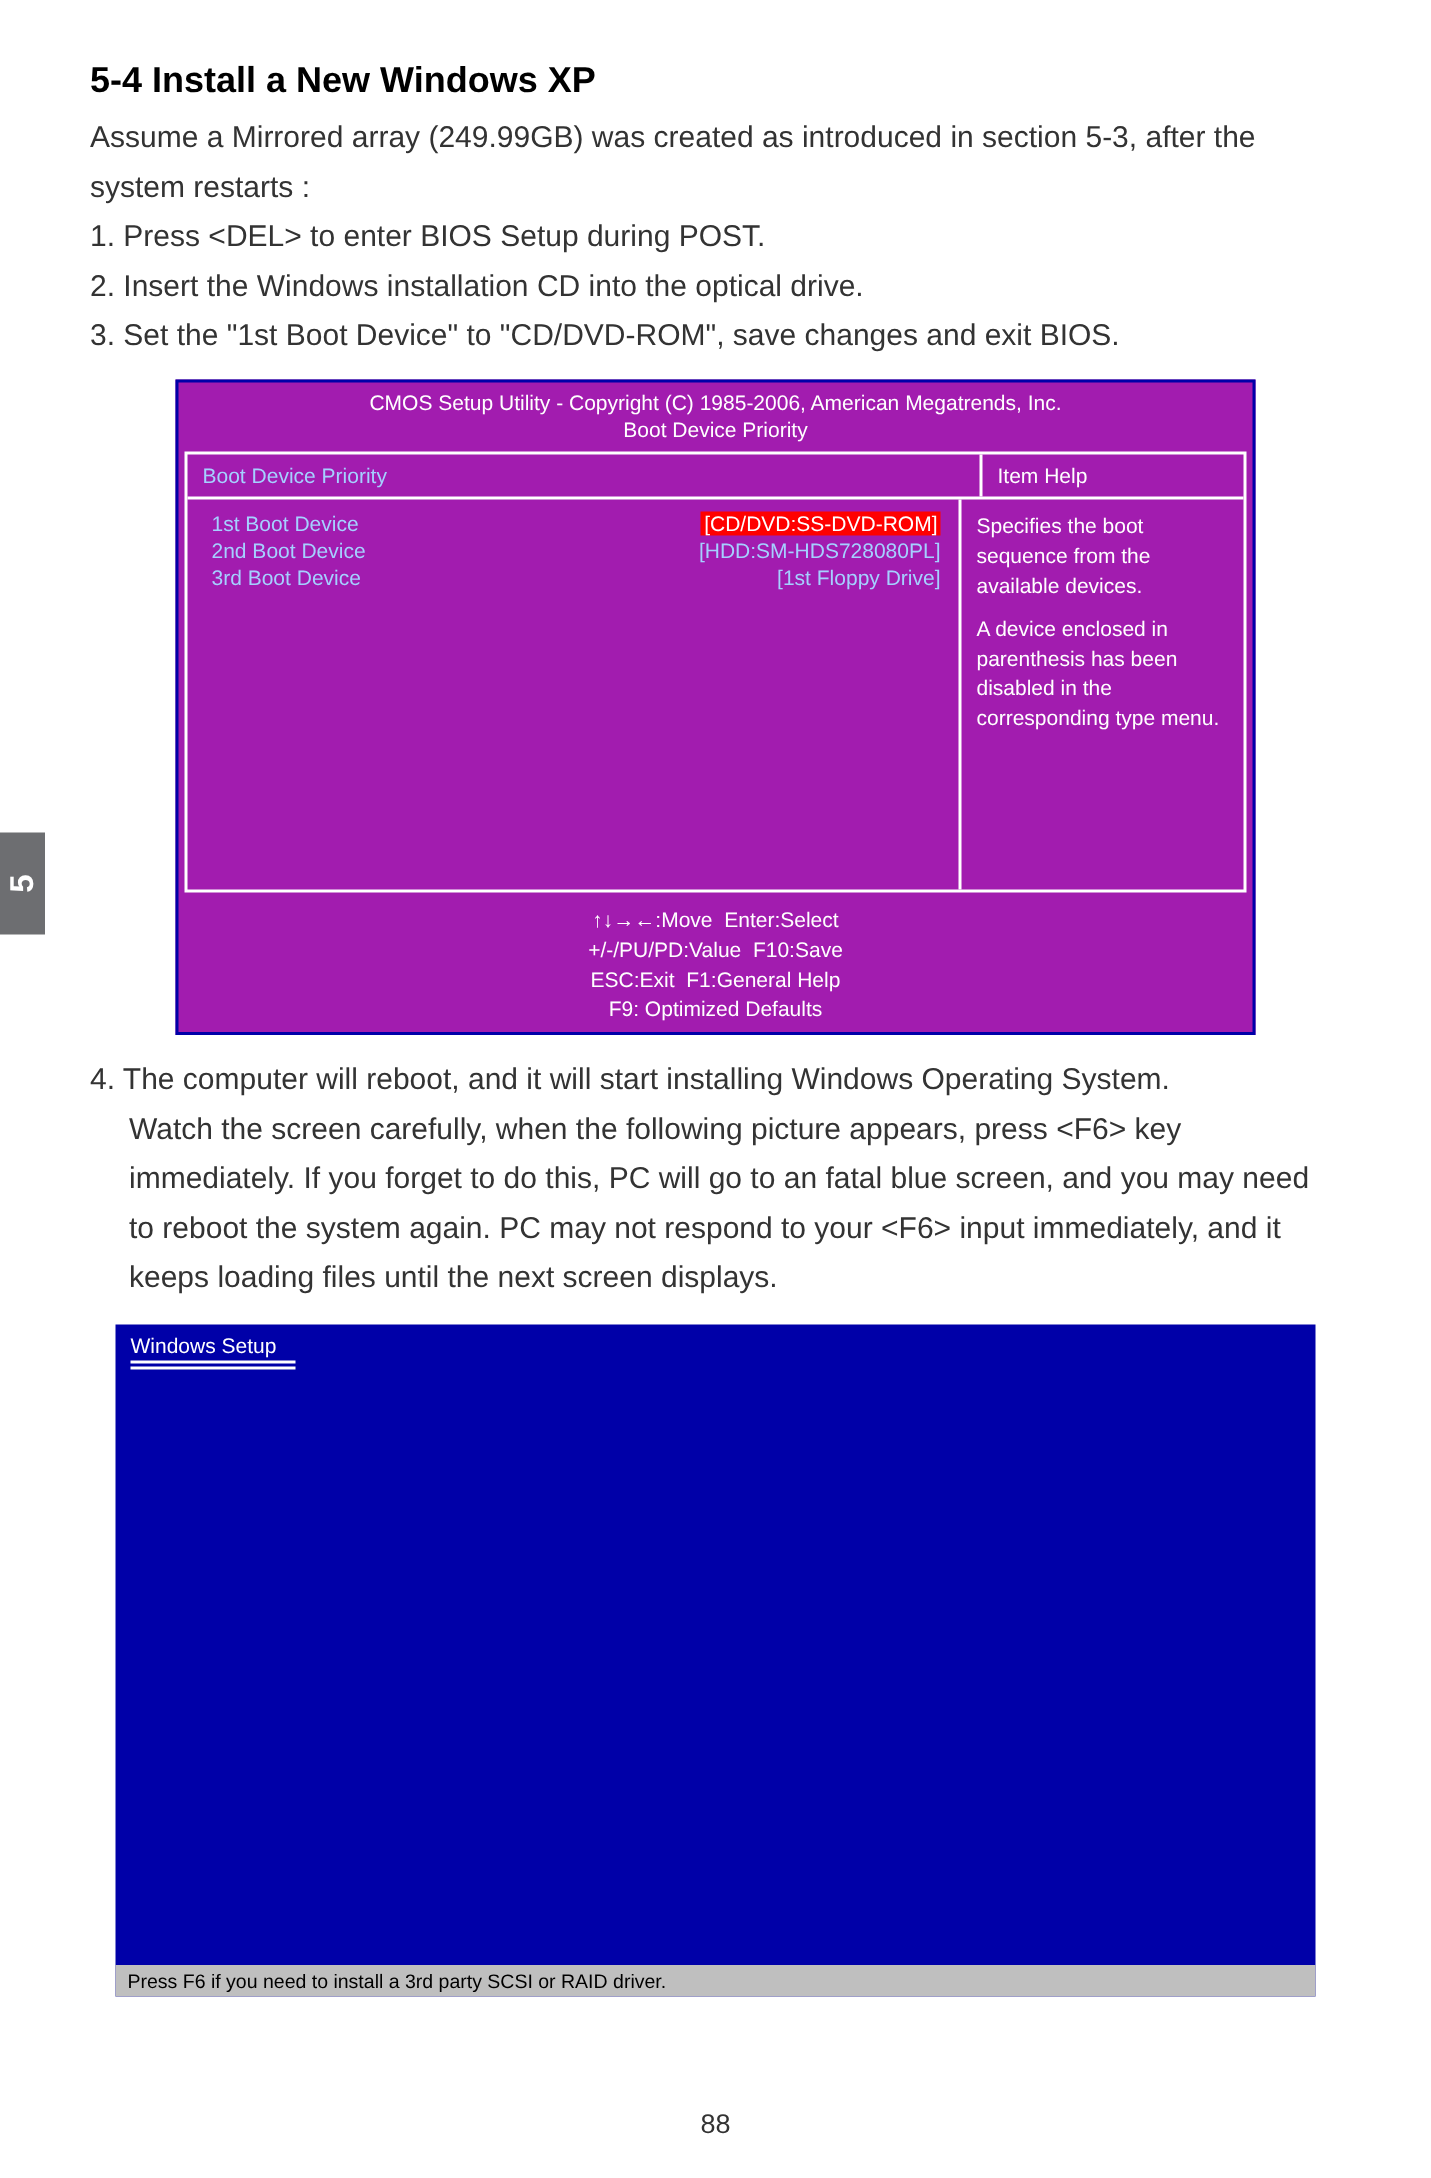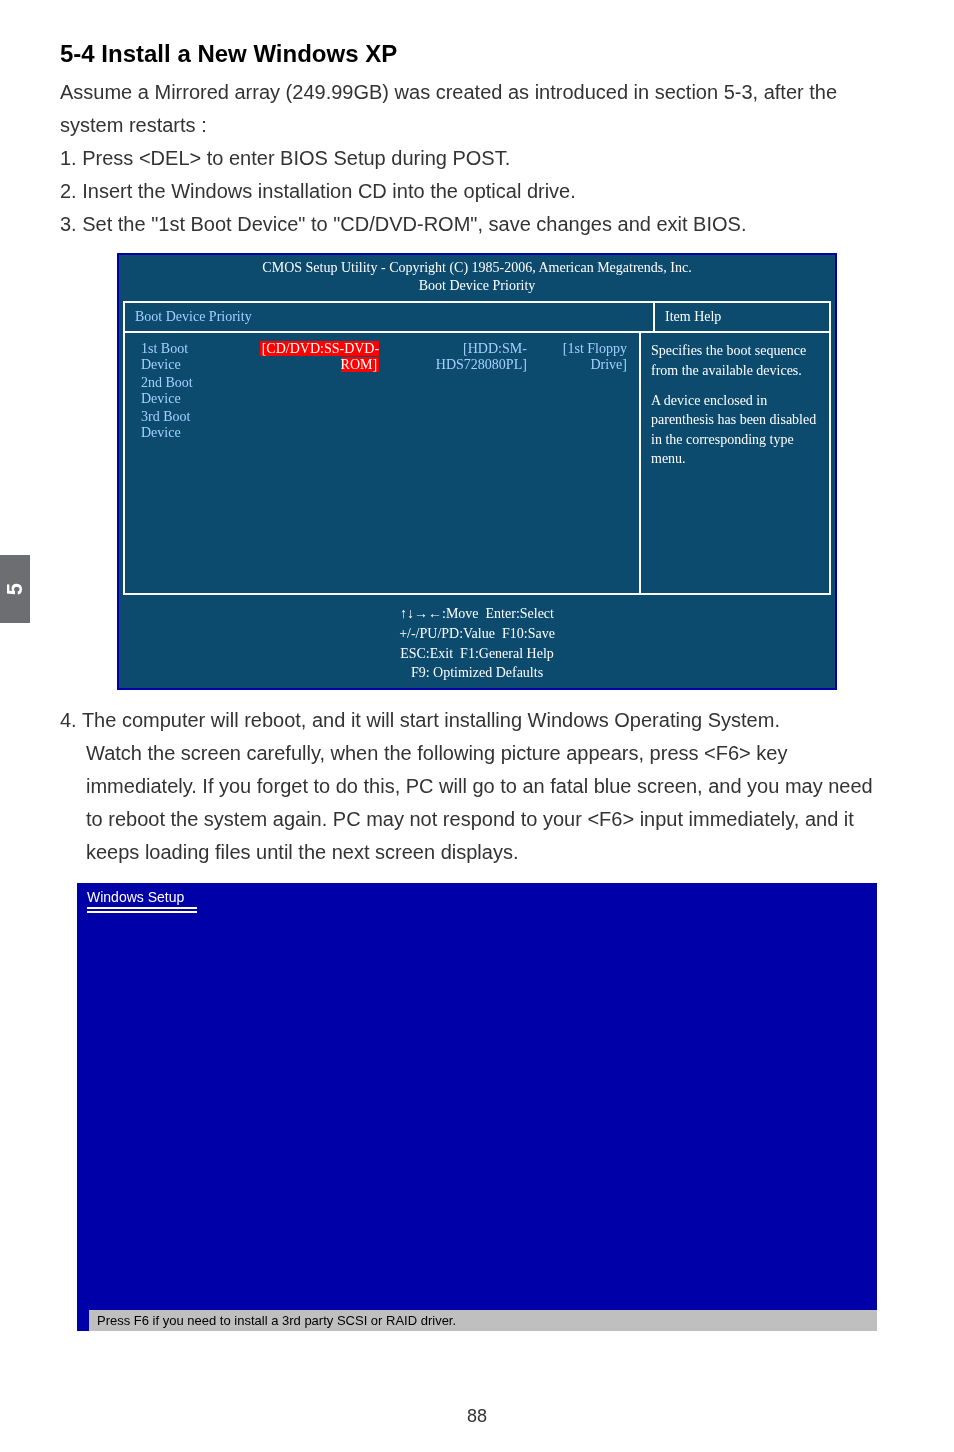--- a/index.html
+++ b/index.html
@@ -50,23 +50,23 @@
     }
     .list-item {
       font-size: 20px;
       line-height: 1.65;
       color: #333;
     }
     .bios-box {
       width: 720px;
       margin: 12px auto 14px auto;
       border: 2px solid #0000a8;
-      background: #0c4a6e;
-      color: #fff;
-      font-family: Liberation Serif, serif;
+      background: #a21caf;
+      color: #fff;
+      font-family: Liberation Sans, sans-serif;
       font-size: 14px;
     }
     .bios-title {
       text-align: center;
       padding: 4px 6px 2px 6px;
       font-size: 14px;
       line-height: 1.3;
     }
     .bios-inner-border {
       border: 2px double #fff;
@@ -102,26 +102,25 @@
       display: flex;
       flex-direction: column;
       gap: 2px;
       color: #a5d0ff;
       font-size: 14px;
       padding-left: 6px;
     }
     .bios-values {
       margin-left: auto;
       display: flex;
-      flex-direction: row;
+      flex-direction: column;
       gap: 2px;
       text-align: right;
       padding-right: 2px;
       font-size: 14px;
-      justify-content: space-between;
     }
     .bios-value-red {
       background: #ff0000;
       color: #fff;
       padding: 0 2px;
     }
     .bios-value-white {
       color: #a5d0ff;
     }
     .bios-body-right {
@@ -177,21 +176,21 @@
       margin-bottom: 2px;
     }
     .setup-underline2 {
       height: 2px;
       background: #fff;
       width: 110px;
     }
     .setup-footer {
       position: absolute;
       bottom: 0;
-      left: 12px;
+      left: 0;
       right: 0;
       background: #bfbfbf;
       color: #000;
       font-size: 13px;
       padding: 3px 8px;
     }
     .page-num {
       position: absolute;
       bottom: 25px;
       left: 0;

